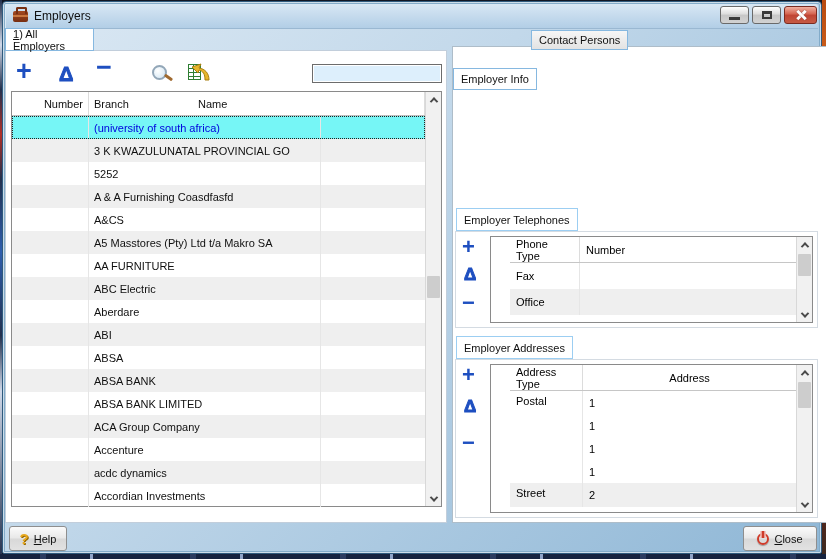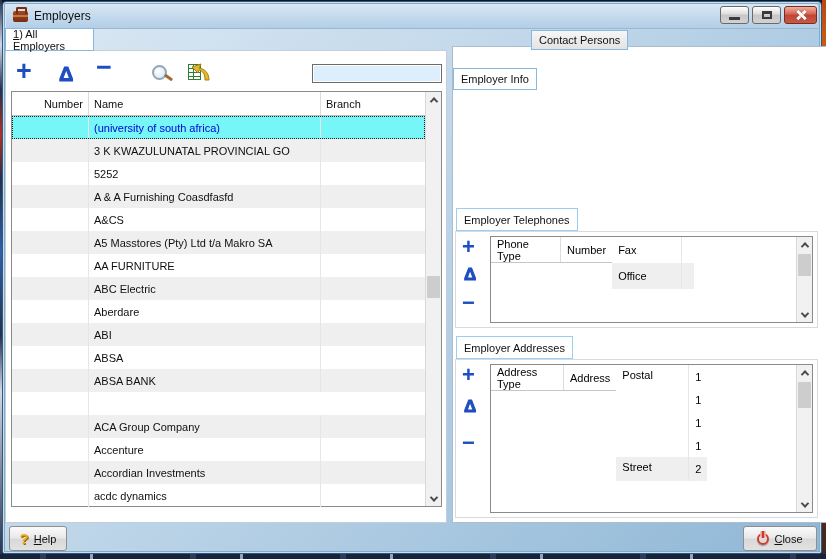--- a/index.html
+++ b/index.html
@@ -86,21 +86,21 @@
   .sb-thumb{position:absolute;left:1px;width:13px;background:#cdcdcd;border-radius:1px;}
 
   
   .right-panel{position:absolute;left:449px;top:44px;width:392px;height:477px;background:#fff;
     border:1px solid #aebdc9;z-index:1;}
   .group-label{position:absolute;height:23px;background:#fff;border:1px solid #9ccef2;display:flex;
     align-items:center;padding:0 7px;font-size:11px;color:#101010;z-index:2;}
   .group-box{position:absolute;background:#fff;border:1px solid #d4dbe2;}
   .vtool{position:absolute;left:4px;top:0;width:28px;height:100%;}
   .sub-grid{position:absolute;left:34px;top:4px;right:4px;bottom:4px;border:1px solid #8a8a8a;display:flex;background:#fff;}
-  .sub-body{flex:1;display:flex;flex-direction:row;overflow:hidden;}
+  .sub-body{flex:1;display:flex;flex-direction:column;overflow:hidden;margin-left:19px;}
   .shead{display:flex;height:26px;border-bottom:1px solid #c6c6c6;font-size:11px;background:#fff;}
   .sh{display:flex;align-items:center;padding:0 6px;border-right:1px solid #dcdcdc;}
   .srow{display:flex;font-size:11px;}
   .srow:nth-child(even){background:#efefef;}
   .scell{padding:0 6px;display:flex;align-items:center;border-right:1px solid #e6e6e6;overflow:hidden;}
   .tel-type{width:70px;} .tel-num{flex:1;border-right:none;}
   .tel-row{height:26px;}
   .addr-type{width:73px;align-items:flex-start;padding-top:4px;}
   .addr-cell{flex:1;border-right:none;flex-direction:column;align-items:flex-start;justify-content:flex-start;}
   .addr-line{height:23px;display:flex;align-items:center;}
@@ -158,22 +158,22 @@
       <rect x="1.5" y="4.5" width="12" height="15" fill="#ffffff" stroke="#2e7d32"></rect>
       <path d="M1.5 8.5h12M1.5 12.5h12M1.5 16.5h12M6.5 4.5v15" stroke="#2e7d32" fill="none"></path>
       <path d="M22 20 C22 13 18 9 12 8 L14 4 L5 7 L11 13 L12 10 C16 11 18 14 18 20 Z" fill="#e8b62a" stroke="#a87f10"></path>
     </svg>
     <input class="search-box" value="" style="">
 
     <div class="main-grid">
       <div class="grid-body">
         <div class="thead">
           <div class="th num">Number</div>
+          <div class="th branch">Branch</div>
           <div class="th name">Name</div>
-          <div class="th branch">Branch</div>
         </div>
         <div id="main-rows">
             <div class="trow selected">
               <div class="tcell c-number"></div>
               <div class="tcell c-name">(university of south africa)</div>
               <div class="tcell c-branch"></div>
             </div>
             <div class="trow">
               <div class="tcell c-number"></div>
               <div class="tcell c-name">3 K KWAZULUNATAL PROVINCIAL GO</div>
@@ -224,40 +224,41 @@
               <div class="tcell c-name">ABSA</div>
               <div class="tcell c-branch"></div>
             </div>
             <div class="trow">
               <div class="tcell c-number"></div>
               <div class="tcell c-name">ABSA BANK</div>
               <div class="tcell c-branch"></div>
             </div>
             <div class="trow">
               <div class="tcell c-number"></div>
+              <div class="tcell c-name">ABSA BANK LIMITED</div>
               <div class="tcell c-branch"></div>
             </div>
             <div class="trow">
               <div class="tcell c-number"></div>
               <div class="tcell c-name">ACA Group Company</div>
               <div class="tcell c-branch"></div>
             </div>
             <div class="trow">
               <div class="tcell c-number"></div>
               <div class="tcell c-name">Accenture</div>
               <div class="tcell c-branch"></div>
             </div>
             <div class="trow">
               <div class="tcell c-number"></div>
+              <div class="tcell c-name">acdc dynamics</div>
+              <div class="tcell c-branch"></div>
+            </div>
+            <div class="trow">
+              <div class="tcell c-number"></div>
               <div class="tcell c-name">Accordian Investments</div>
-              <div class="tcell c-branch"></div>
-            </div>
-            <div class="trow">
-              <div class="tcell c-number"></div>
-              <div class="tcell c-name">acdc dynamics</div>
               <div class="tcell c-branch"></div>
             </div>
           </div>
       </div>
       <div class="vscroll">
         <div class="sb-arrow sb-up">
             <span class="chev up"></span>
           </div>
         <div class="sb-thumb" style="top:184px;height:22px;"></div>
         <div class="sb-arrow sb-down">

